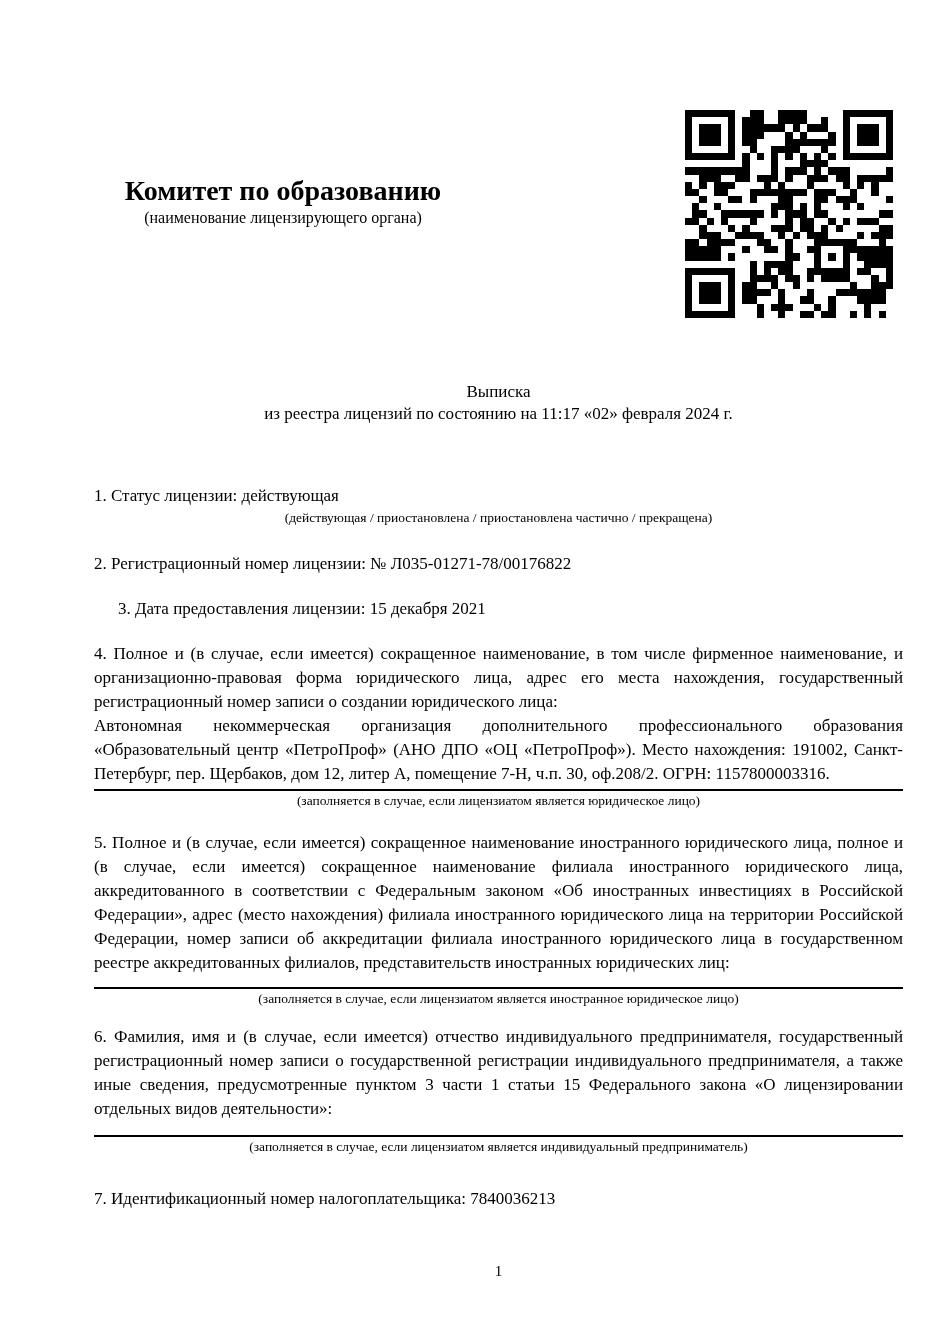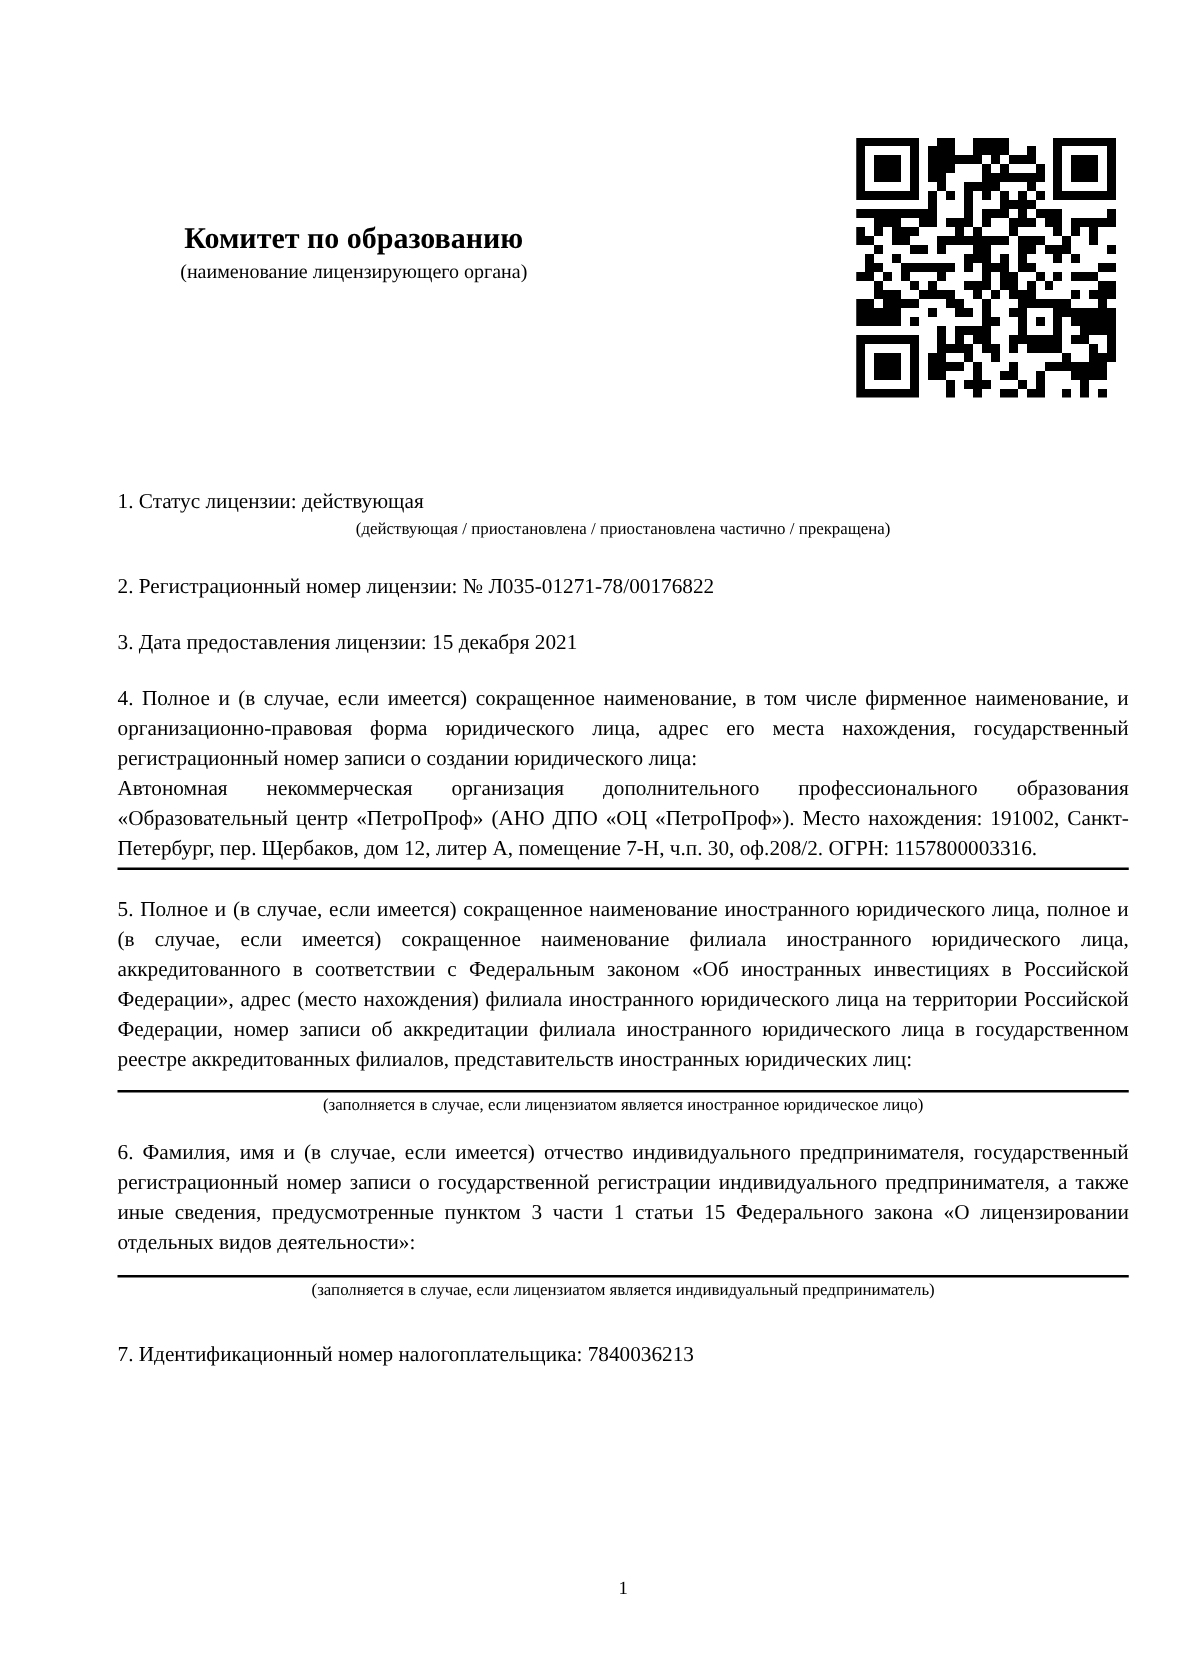--- a/index.html
+++ b/index.html
@@ -15,21 +15,21 @@
     box-sizing: border-box;
   }
   .header { position: relative; height: 330px; }
   .org-block {
     position: absolute;
     top: 176px;
     left: 0;
     width: 566px;
     text-align: center;
   }
-  .org-name { font-size: 24px; font-weight: bold; line-height: 30px; }
+  .org-name { font-size: 28px; font-weight: bold; line-height: 30px; }
   .org-note { font-size: 16px; line-height: 16px; margin-top: 4px; }
   .qr {
     position: absolute;
     top: 110px;
     right: 53px;
     width: 208px;
     height: 208px;
   }
   .content { padding: 0 43px 0 94px; }
   .doc-title {
@@ -45,21 +45,21 @@
     font-size: 13.5px;
     line-height: 20px;
   }
   .rule {
     border: 0;
     border-top: 2px solid #000000;
     margin: 3px 0 0 0;
   }
   .m-item1 { margin-top: 59px; }
   .m-item2 { margin-top: 24px; }
-  .m-item3 { margin-top: 21px; }
+  .m-item3 { margin-top: 21px; margin-left: 24px; }
   .m-item4 { margin-top: 21px; }
   .m-item5 { margin-top: 20px; }
   .m-item6 { margin-top: 16px; }
   .m-item7 { margin-top: 30px; }
   .rule-5 { margin-top: 12px; }
   .rule-6 { margin-top: 14px; }
   .page-number {
     position: absolute;
     bottom: 56px;
     left: 94px;
@@ -80,31 +80,36 @@
       <div class="org-note">(наименование лицензирующего органа)</div>
     </div>
     <svg class="qr" id="qr-svg" viewBox="0 0 29 29" shape-rendering="crispEdges" aria-hidden="true">
       <rect x="0" y="0" width="29" height="29" fill="#ffffff"></rect>
       <path id="qr-path" fill="#000000" d="M0,0h1v1h-1zM1,0h1v1h-1zM2,0h1v1h-1zM3,0h1v1h-1zM4,0h1v1h-1zM5,0h1v1h-1zM6,0h1v1h-1zM9,0h1v1h-1zM10,0h1v1h-1zM13,0h1v1h-1zM14,0h1v1h-1zM15,0h1v1h-1zM16,0h1v1h-1zM22,0h1v1h-1zM23,0h1v1h-1zM24,0h1v1h-1zM25,0h1v1h-1zM26,0h1v1h-1zM27,0h1v1h-1zM28,0h1v1h-1zM0,1h1v1h-1zM6,1h1v1h-1zM8,1h1v1h-1zM9,1h1v1h-1zM10,1h1v1h-1zM13,1h1v1h-1zM14,1h1v1h-1zM15,1h1v1h-1zM16,1h1v1h-1zM19,1h1v1h-1zM22,1h1v1h-1zM28,1h1v1h-1zM0,2h1v1h-1zM2,2h1v1h-1zM3,2h1v1h-1zM4,2h1v1h-1zM6,2h1v1h-1zM8,2h1v1h-1zM9,2h1v1h-1zM10,2h1v1h-1zM11,2h1v1h-1zM12,2h1v1h-1zM13,2h1v1h-1zM15,2h1v1h-1zM17,2h1v1h-1zM18,2h1v1h-1zM19,2h1v1h-1zM22,2h1v1h-1zM24,2h1v1h-1zM25,2h1v1h-1zM26,2h1v1h-1zM28,2h1v1h-1zM0,3h1v1h-1zM2,3h1v1h-1zM3,3h1v1h-1zM4,3h1v1h-1zM6,3h1v1h-1zM8,3h1v1h-1zM9,3h1v1h-1zM10,3h1v1h-1zM14,3h1v1h-1zM16,3h1v1h-1zM20,3h1v1h-1zM22,3h1v1h-1zM24,3h1v1h-1zM25,3h1v1h-1zM26,3h1v1h-1zM28,3h1v1h-1zM0,4h1v1h-1zM2,4h1v1h-1zM3,4h1v1h-1zM4,4h1v1h-1zM6,4h1v1h-1zM8,4h1v1h-1zM9,4h1v1h-1zM14,4h1v1h-1zM15,4h1v1h-1zM16,4h1v1h-1zM17,4h1v1h-1zM18,4h1v1h-1zM19,4h1v1h-1zM20,4h1v1h-1zM22,4h1v1h-1zM24,4h1v1h-1zM25,4h1v1h-1zM26,4h1v1h-1zM28,4h1v1h-1zM0,5h1v1h-1zM6,5h1v1h-1zM9,5h1v1h-1zM12,5h1v1h-1zM13,5h1v1h-1zM14,5h1v1h-1zM15,5h1v1h-1zM19,5h1v1h-1zM22,5h1v1h-1zM28,5h1v1h-1zM0,6h1v1h-1zM1,6h1v1h-1zM2,6h1v1h-1zM3,6h1v1h-1zM4,6h1v1h-1zM5,6h1v1h-1zM6,6h1v1h-1zM8,6h1v1h-1zM10,6h1v1h-1zM12,6h1v1h-1zM14,6h1v1h-1zM16,6h1v1h-1zM18,6h1v1h-1zM20,6h1v1h-1zM22,6h1v1h-1zM23,6h1v1h-1zM24,6h1v1h-1zM25,6h1v1h-1zM26,6h1v1h-1zM27,6h1v1h-1zM28,6h1v1h-1zM8,7h1v1h-1zM12,7h1v1h-1zM16,7h1v1h-1zM17,7h1v1h-1zM18,7h1v1h-1zM19,7h1v1h-1zM0,8h1v1h-1zM1,8h1v1h-1zM2,8h1v1h-1zM3,8h1v1h-1zM4,8h1v1h-1zM5,8h1v1h-1zM6,8h1v1h-1zM7,8h1v1h-1zM8,8h1v1h-1zM12,8h1v1h-1zM14,8h1v1h-1zM15,8h1v1h-1zM16,8h1v1h-1zM18,8h1v1h-1zM20,8h1v1h-1zM21,8h1v1h-1zM22,8h1v1h-1zM28,8h1v1h-1zM2,9h1v1h-1zM3,9h1v1h-1zM4,9h1v1h-1zM7,9h1v1h-1zM8,9h1v1h-1zM10,9h1v1h-1zM11,9h1v1h-1zM12,9h1v1h-1zM14,9h1v1h-1zM17,9h1v1h-1zM18,9h1v1h-1zM19,9h1v1h-1zM21,9h1v1h-1zM22,9h1v1h-1zM24,9h1v1h-1zM25,9h1v1h-1zM26,9h1v1h-1zM27,9h1v1h-1zM28,9h1v1h-1zM0,10h1v1h-1zM2,10h1v1h-1zM4,10h1v1h-1zM5,10h1v1h-1zM6,10h1v1h-1zM11,10h1v1h-1zM13,10h1v1h-1zM17,10h1v1h-1zM22,10h1v1h-1zM24,10h1v1h-1zM26,10h1v1h-1zM0,11h1v1h-1zM1,11h1v1h-1zM4,11h1v1h-1zM5,11h1v1h-1zM9,11h1v1h-1zM10,11h1v1h-1zM11,11h1v1h-1zM12,11h1v1h-1zM13,11h1v1h-1zM14,11h1v1h-1zM15,11h1v1h-1zM16,11h1v1h-1zM18,11h1v1h-1zM19,11h1v1h-1zM20,11h1v1h-1zM23,11h1v1h-1zM26,11h1v1h-1zM2,12h1v1h-1zM6,12h1v1h-1zM7,12h1v1h-1zM9,12h1v1h-1zM13,12h1v1h-1zM14,12h1v1h-1zM18,12h1v1h-1zM19,12h1v1h-1zM21,12h1v1h-1zM22,12h1v1h-1zM23,12h1v1h-1zM28,12h1v1h-1zM1,13h1v1h-1zM4,13h1v1h-1zM12,13h1v1h-1zM13,13h1v1h-1zM14,13h1v1h-1zM16,13h1v1h-1zM18,13h1v1h-1zM22,13h1v1h-1zM24,13h1v1h-1zM1,14h1v1h-1zM2,14h1v1h-1zM5,14h1v1h-1zM6,14h1v1h-1zM7,14h1v1h-1zM8,14h1v1h-1zM9,14h1v1h-1zM10,14h1v1h-1zM12,14h1v1h-1zM14,14h1v1h-1zM15,14h1v1h-1zM16,14h1v1h-1zM18,14h1v1h-1zM19,14h1v1h-1zM27,14h1v1h-1zM28,14h1v1h-1zM0,15h1v1h-1zM1,15h1v1h-1zM3,15h1v1h-1zM5,15h1v1h-1zM9,15h1v1h-1zM14,15h1v1h-1zM16,15h1v1h-1zM17,15h1v1h-1zM20,15h1v1h-1zM22,15h1v1h-1zM24,15h1v1h-1zM25,15h1v1h-1zM26,15h1v1h-1zM2,16h1v1h-1zM6,16h1v1h-1zM8,16h1v1h-1zM12,16h1v1h-1zM13,16h1v1h-1zM14,16h1v1h-1zM16,16h1v1h-1zM17,16h1v1h-1zM19,16h1v1h-1zM21,16h1v1h-1zM27,16h1v1h-1zM28,16h1v1h-1zM2,17h1v1h-1zM3,17h1v1h-1zM4,17h1v1h-1zM7,17h1v1h-1zM8,17h1v1h-1zM9,17h1v1h-1zM10,17h1v1h-1zM13,17h1v1h-1zM15,17h1v1h-1zM17,17h1v1h-1zM18,17h1v1h-1zM19,17h1v1h-1zM24,17h1v1h-1zM26,17h1v1h-1zM27,17h1v1h-1zM28,17h1v1h-1zM0,18h1v1h-1zM1,18h1v1h-1zM3,18h1v1h-1zM4,18h1v1h-1zM5,18h1v1h-1zM6,18h1v1h-1zM10,18h1v1h-1zM11,18h1v1h-1zM14,18h1v1h-1zM18,18h1v1h-1zM19,18h1v1h-1zM20,18h1v1h-1zM21,18h1v1h-1zM22,18h1v1h-1zM23,18h1v1h-1zM27,18h1v1h-1zM0,19h1v1h-1zM1,19h1v1h-1zM2,19h1v1h-1zM3,19h1v1h-1zM4,19h1v1h-1zM8,19h1v1h-1zM11,19h1v1h-1zM12,19h1v1h-1zM14,19h1v1h-1zM17,19h1v1h-1zM18,19h1v1h-1zM22,19h1v1h-1zM23,19h1v1h-1zM24,19h1v1h-1zM25,19h1v1h-1zM26,19h1v1h-1zM27,19h1v1h-1zM28,19h1v1h-1zM0,20h1v1h-1zM1,20h1v1h-1zM2,20h1v1h-1zM3,20h1v1h-1zM4,20h1v1h-1zM6,20h1v1h-1zM14,20h1v1h-1zM15,20h1v1h-1zM18,20h1v1h-1zM20,20h1v1h-1zM22,20h1v1h-1zM24,20h1v1h-1zM25,20h1v1h-1zM26,20h1v1h-1zM27,20h1v1h-1zM28,20h1v1h-1zM9,21h1v1h-1zM11,21h1v1h-1zM12,21h1v1h-1zM13,21h1v1h-1zM14,21h1v1h-1zM18,21h1v1h-1zM22,21h1v1h-1zM25,21h1v1h-1zM26,21h1v1h-1zM27,21h1v1h-1zM28,21h1v1h-1zM0,22h1v1h-1zM1,22h1v1h-1zM2,22h1v1h-1zM3,22h1v1h-1zM4,22h1v1h-1zM5,22h1v1h-1zM6,22h1v1h-1zM9,22h1v1h-1zM11,22h1v1h-1zM13,22h1v1h-1zM14,22h1v1h-1zM17,22h1v1h-1zM18,22h1v1h-1zM19,22h1v1h-1zM20,22h1v1h-1zM21,22h1v1h-1zM22,22h1v1h-1zM24,22h1v1h-1zM25,22h1v1h-1zM28,22h1v1h-1zM0,23h1v1h-1zM6,23h1v1h-1zM9,23h1v1h-1zM10,23h1v1h-1zM11,23h1v1h-1zM12,23h1v1h-1zM14,23h1v1h-1zM15,23h1v1h-1zM17,23h1v1h-1zM19,23h1v1h-1zM20,23h1v1h-1zM21,23h1v1h-1zM22,23h1v1h-1zM26,23h1v1h-1zM28,23h1v1h-1zM0,24h1v1h-1zM2,24h1v1h-1zM3,24h1v1h-1zM4,24h1v1h-1zM6,24h1v1h-1zM8,24h1v1h-1zM9,24h1v1h-1zM12,24h1v1h-1zM15,24h1v1h-1zM23,24h1v1h-1zM26,24h1v1h-1zM27,24h1v1h-1zM28,24h1v1h-1zM0,25h1v1h-1zM2,25h1v1h-1zM3,25h1v1h-1zM4,25h1v1h-1zM6,25h1v1h-1zM8,25h1v1h-1zM9,25h1v1h-1zM10,25h1v1h-1zM11,25h1v1h-1zM13,25h1v1h-1zM17,25h1v1h-1zM21,25h1v1h-1zM22,25h1v1h-1zM23,25h1v1h-1zM24,25h1v1h-1zM25,25h1v1h-1zM26,25h1v1h-1zM27,25h1v1h-1zM0,26h1v1h-1zM2,26h1v1h-1zM3,26h1v1h-1zM4,26h1v1h-1zM6,26h1v1h-1zM8,26h1v1h-1zM9,26h1v1h-1zM13,26h1v1h-1zM16,26h1v1h-1zM17,26h1v1h-1zM20,26h1v1h-1zM24,26h1v1h-1zM25,26h1v1h-1zM26,26h1v1h-1zM27,26h1v1h-1zM0,27h1v1h-1zM6,27h1v1h-1zM10,27h1v1h-1zM12,27h1v1h-1zM13,27h1v1h-1zM14,27h1v1h-1zM18,27h1v1h-1zM20,27h1v1h-1zM25,27h1v1h-1zM0,28h1v1h-1zM1,28h1v1h-1zM2,28h1v1h-1zM3,28h1v1h-1zM4,28h1v1h-1zM5,28h1v1h-1zM6,28h1v1h-1zM10,28h1v1h-1zM13,28h1v1h-1zM16,28h1v1h-1zM17,28h1v1h-1zM19,28h1v1h-1zM20,28h1v1h-1zM23,28h1v1h-1zM25,28h1v1h-1zM27,28h1v1h-1z"></path>
     </svg>
   </div>
 
   <div class="content">
 
+    <div class="doc-title">
+      <div>Выписка</div>
+      <div>из реестра лицензий по состоянию на 11:17 «02» февраля 2024 г.</div>
+    </div>
 
     <p class="item m-item1">1. Статус лицензии: действующая</p>
     <p class="note">(действующая / приостановлена / приостановлена частично / прекращена)</p>
 
     <p class="item m-item2">2. Регистрационный номер лицензии: № Л035-01271-78/00176822</p>
 
     <p class="item m-item3">3. Дата предоставления лицензии: 15 декабря 2021</p>
 
     <p class="item just m-item4">4. Полное и (в случае, если имеется) сокращенное наименование, в том числе фирменное наименование, и организационно-правовая форма юридического лица, адрес его места нахождения, государственный регистрационный номер записи о создании юридического лица:</p>
     <p class="item just">Автономная некоммерческая организация дополнительного профессионального образования «Образовательный центр «ПетроПроф» (АНО ДПО «ОЦ «ПетроПроф»). Место нахождения: 191002, Санкт-Петербург, пер. Щербаков, дом 12, литер А, помещение 7-Н, ч.п. 30, оф.208/2. ОГРН: 1157800003316.</p>
     <hr class="rule">
+    <p class="note">(заполняется в случае, если лицензиатом является юридическое лицо)</p>
 
     <p class="item just m-item5">5. Полное и (в случае, если имеется) сокращенное наименование иностранного юридического лица, полное и (в случае, если имеется) сокращенное наименование филиала иностранного юридического лица, аккредитованного в соответствии с Федеральным законом «Об иностранных инвестициях в Российской Федерации», адрес (место нахождения) филиала иностранного юридического лица на территории Российской Федерации, номер записи об аккредитации филиала иностранного юридического лица в государственном реестре аккредитованных филиалов, представительств иностранных юридических лиц:</p>
     <hr class="rule rule-5">
     <p class="note">(заполняется в случае, если лицензиатом является иностранное юридическое лицо)</p>
 
     <p class="item just m-item6">6. Фамилия, имя и (в случае, если имеется) отчество индивидуального предпринимателя, государственный регистрационный номер записи о государственной регистрации индивидуального предпринимателя, а также иные сведения, предусмотренные пунктом 3 части 1 статьи 15 Федерального закона «О лицензировании отдельных видов деятельности»:</p>
     <hr class="rule rule-6">
     <p class="note">(заполняется в случае, если лицензиатом является индивидуальный предприниматель)</p>
 
     <p class="item m-item7">7. Идентификационный номер налогоплательщика: 7840036213</p>

